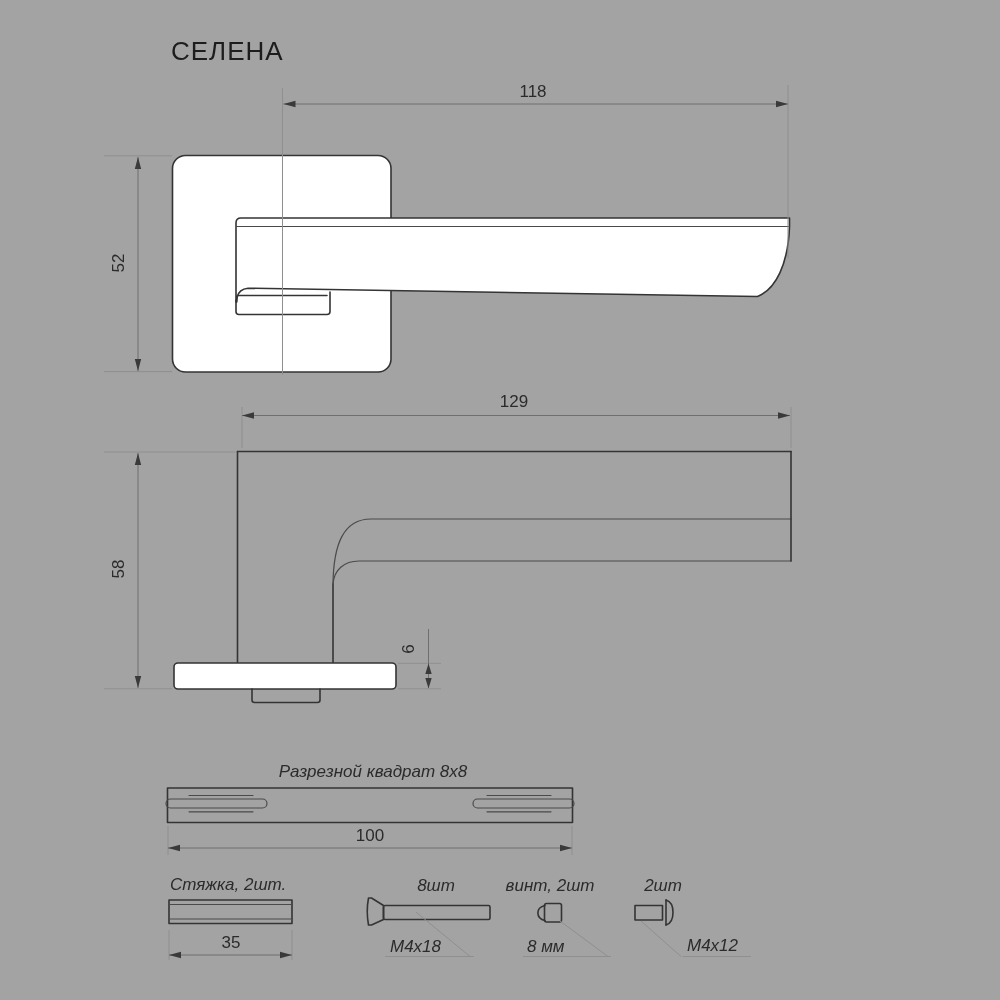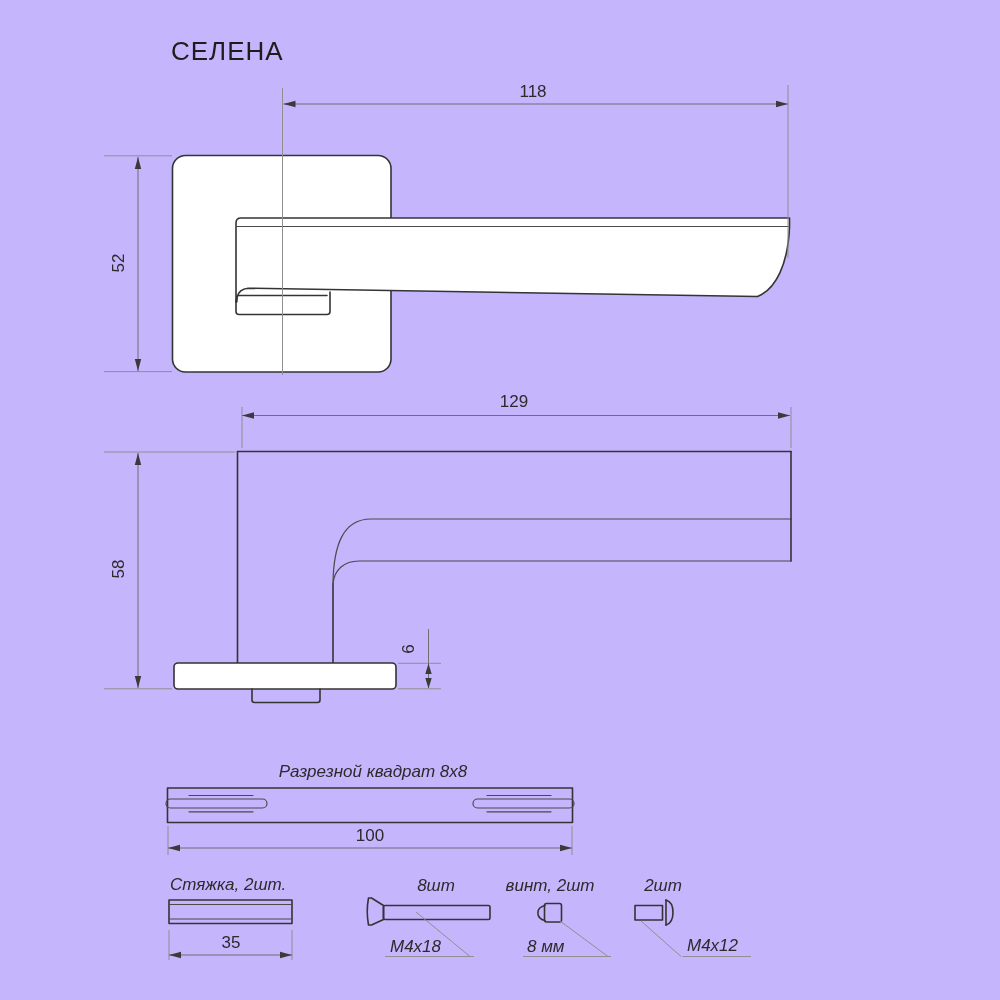--- a/index.html
+++ b/index.html
@@ -1,16 +1,16 @@
 <!DOCTYPE html>
 <html><head>
 <meta charset="utf-8">
 <style>
   html,body{margin:0;padding:0;background:#ffffff;width:1000px;height:1000px;overflow:hidden;}
-  #stage{position:relative;width:1000px;height:1000px;background:#c4b5fd;font-family:"Liberation Sans",sans-serif;}
+  #stage{position:relative;width:1000px;height:1000px;background:#a3a3a3;font-family:"Liberation Sans",sans-serif;}
   svg{position:absolute;left:0;top:0;}
   svg text{font-family:"Liberation Sans","DejaVu Sans",sans-serif;fill:#2b2b2b;}
   .dim-txt{font-size:17px;}
   .lbl-txt{font-size:17px;font-style:italic;}
   .title-txt{font-size:26px;letter-spacing:1px;fill:#1d1d1d;}
   .main{stroke:#343434;stroke-width:1.6;fill:none;stroke-linejoin:round;stroke-linecap:round;}
   .mainf{stroke:#343434;stroke-width:1.6;fill:#ffffff;stroke-linejoin:round;}
   .med{stroke:#4a4a4a;stroke-width:1.2;fill:none;stroke-linecap:round;}
   .thin{stroke:#8f8f8f;stroke-width:1;fill:none;}
   .dline{stroke:#6f6f6f;stroke-width:1;fill:none;}

